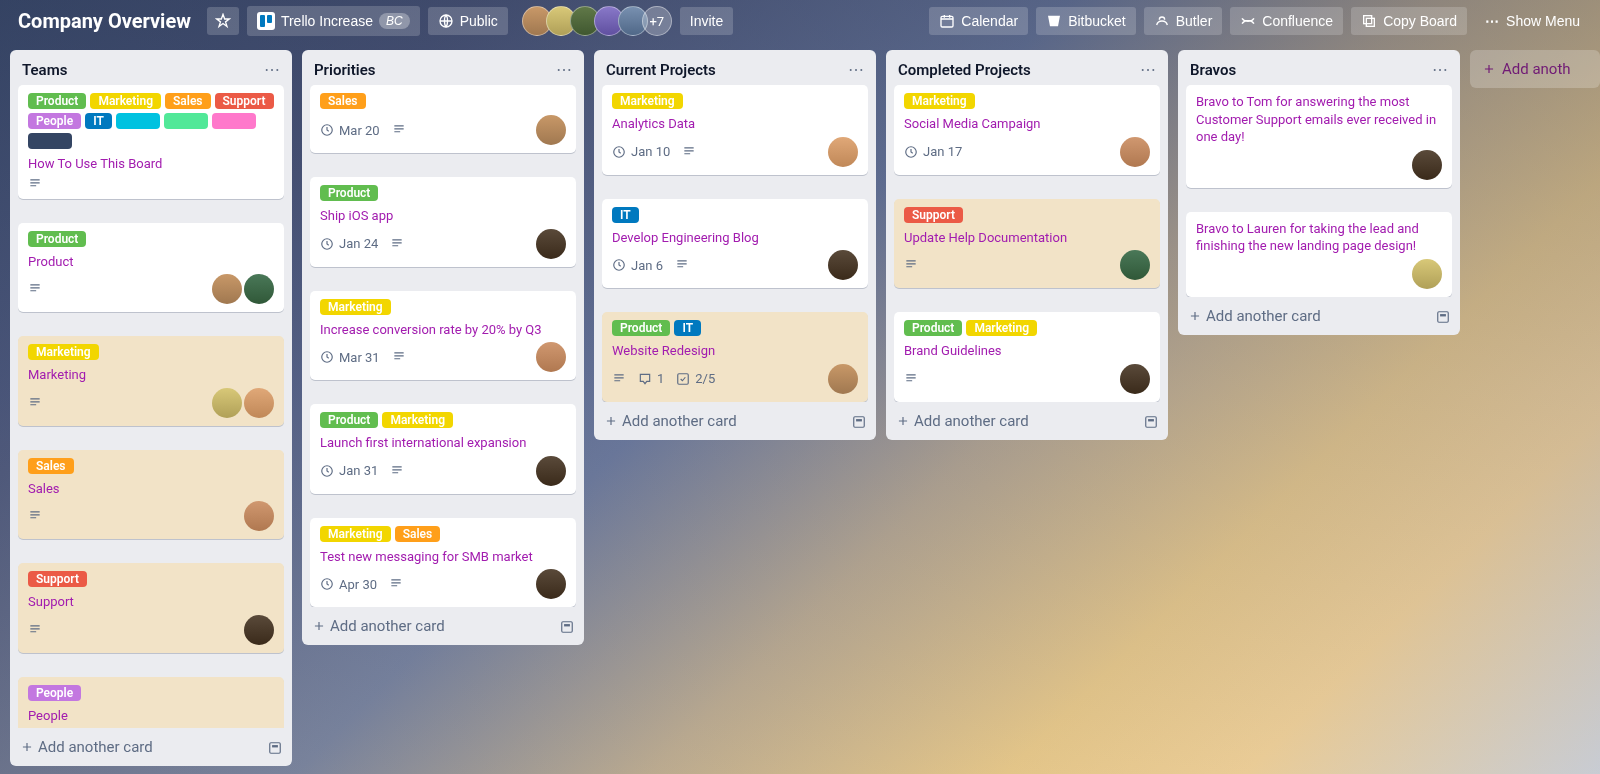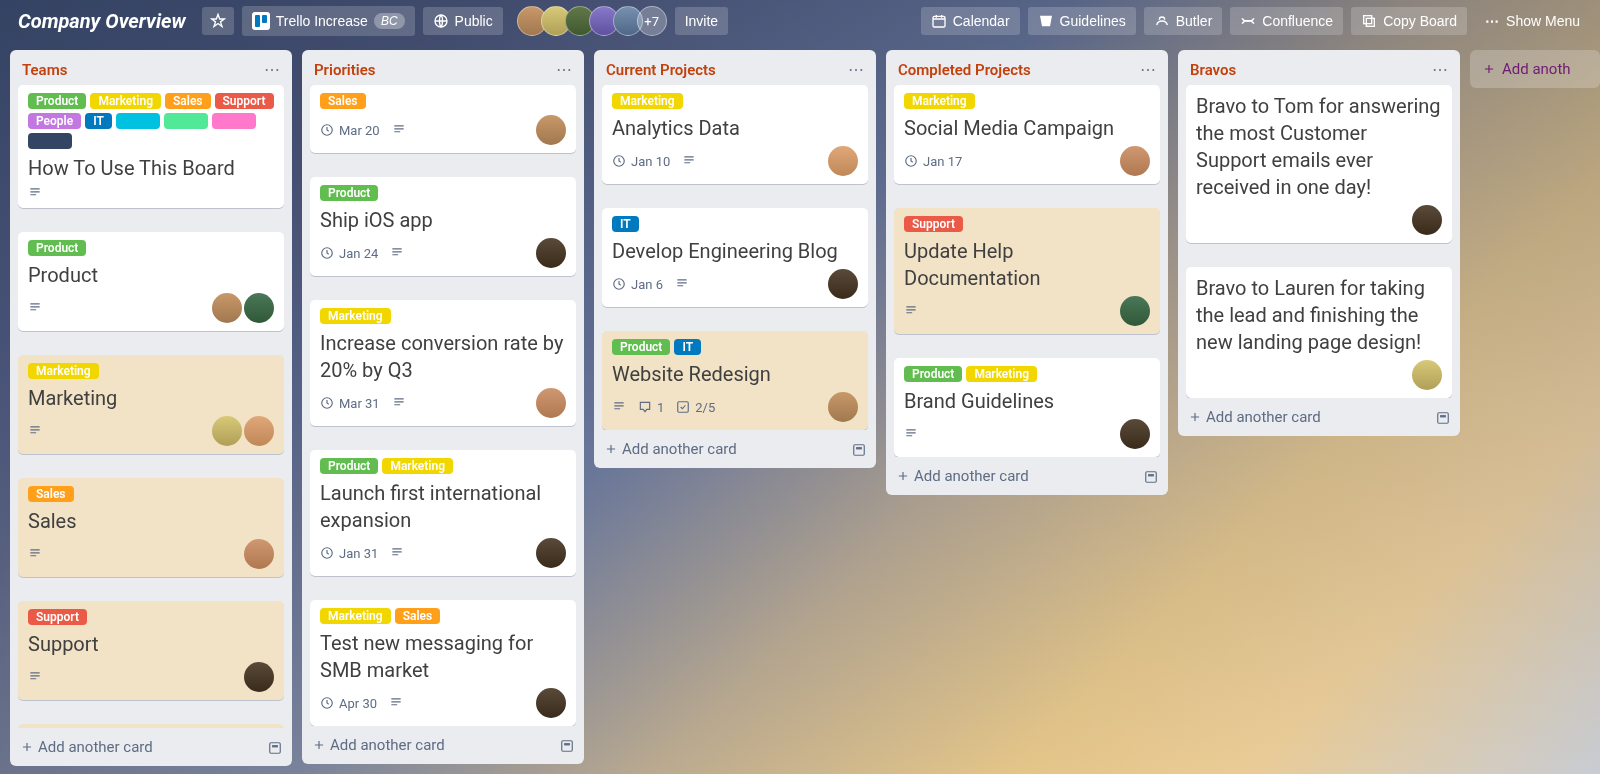--- a/index.html
+++ b/index.html
@@ -10,21 +10,21 @@
   position: relative;
 }
 .bg-overlay {
   position: absolute; inset: 0;
   background: linear-gradient(to bottom, rgba(40,50,80,0.3), rgba(80,90,130,0.2) 50%, rgba(200,180,140,0.15));
 }
 .header {
   height: 42px; display: flex; align-items: center; padding: 0 10px; gap: 8px;
   position: relative; z-index: 2;
 }
-.board-title { color: #fff; font-size: 20px; font-weight: 700; padding: 4px 8px; font-style: italic; }
+.board-title { color: #fff; font-size: 20px; font-weight: 700; padding: 4px 8px; }
 .hdr-btn {
   background: rgba(255,255,255,0.18); border: none; border-radius: 3px;
   color: #fff; font-size: 14px; padding: 6px 10px; cursor: pointer;
   display: inline-flex; align-items: center; gap: 6px;
 }
 .hdr-btn.icon-only { padding: 6px 8px; }
 .team-badge { background: rgba(255,255,255,0.3); border-radius: 10px; padding: 1px 7px; font-size: 12px; font-style: italic; }
 .avatars { display: flex; align-items: center; margin-left: 12px; }
 .avatar-sm {
   width: 30px; height: 30px; border-radius: 50%; margin-left: -6px;
@@ -37,21 +37,21 @@
 
 .board {
   display: flex; gap: 10px; padding: 8px 10px; height: calc(100% - 42px);
   align-items: flex-start; overflow-x: hidden; position: relative; z-index: 2;
 }
 .list {
   width: 282px; flex-shrink: 0; background: #ebecf0; border-radius: 6px;
   display: flex; flex-direction: column; max-height: 100%;
 }
 .list-header { display: flex; align-items: center; justify-content: space-between; padding: 10px 12px 6px; }
-.list-title { font-size: 15px; font-weight: 600; color: #c2410c; }
+.list-title { font-size: 15px; font-weight: 600; color: #0f172a; }
 .list-menu { color: #6b778c; cursor: pointer; font-size: 16px; }
 .cards { padding: 0 8px; overflow-y: auto; display: flex; flex-direction: column; gap: 24px; }
 .cards::-webkit-scrollbar { width: 10px; }
 .cards::-webkit-scrollbar-thumb { background: rgba(9,30,66,0.2); border-radius: 5px; }
 .card {
   background: #fff; border-radius: 5px; box-shadow: 0 1px 0 rgba(9,30,66,0.2);
   padding: 8px 10px; cursor: pointer; position: relative;
 }
 .card.cover-beige {
   background: #f2e3c7;
@@ -66,21 +66,21 @@
 .lbl-orange { background: #ff9f1a; }
 .lbl-red { background: #eb5a46; }
 .lbl-purple { background: #c377e0; }
 .lbl-blue { background: #0079bf; }
 .lbl-sky { background: #00c2e0; }
 .lbl-lime { background: #51e898; }
 .lbl-pink { background: #ff78cb; }
 .lbl-navy { background: #344563; }
 .lbl-bare { width: 44px; height: 16px; }
 
-.card-title { font-size: 20px; color: #404040; line-height: 1.35; margin-bottom: 4px; }
+.card-title { font-size: 13px; color: #a21caf; line-height: 1.35; margin-bottom: 4px; }
 .card-footer { display: flex; gap: 12px; margin-top: 4px; flex-wrap: wrap; }
 .badge { display: inline-flex; align-items: center; gap: 5px; color: #5e6c84; font-size: 13px; }
 .badge svg { width: 14px; height: 14px; }
 .members { margin-left: auto; display: flex; gap: 2px; }
 .member {
   width: 30px; height: 30px; border-radius: 50%; background: #b3a089;
   display: inline-flex; align-items: center; justify-content: center; overflow: hidden;
 }
 .add-card {
   padding: 10px 10px; display: flex; align-items: center; justify-content: space-between;
@@ -149,21 +149,21 @@
     <svg class="icon" viewBox="0 0 24 24">
         <rect x="3" y="5" width="18" height="16" rx="2" fill="none" stroke="currentColor" stroke-width="2"></rect>
         <path d="M3 9h18M8 3v4M16 3v4" stroke="currentColor" stroke-width="2"></path>
       </svg>
     <span>Calendar</span>
   </button>
   <button class="hdr-btn">
     <svg class="icon" viewBox="0 0 24 24">
         <path d="M3 4h18l-3 16H6z" fill="currentColor"></path>
       </svg>
-    <span>Guidelines</span>
+    <span>Bitbucket</span>
   </button>
   <button class="hdr-btn">
     <svg class="icon" viewBox="0 0 24 24">
         <path d="M4 18c2-8 14-8 16 0M8 10a4 4 0 018 0" fill="none" stroke="currentColor" stroke-width="2"></path>
       </svg>
     <span>Butler</span>
   </button>
   <button class="hdr-btn">
     <svg class="icon" viewBox="0 0 24 24">
         <path d="M3 16c4-6 14-6 18 0M3 8c4 6 14 6 18 0" fill="none" stroke="currentColor" stroke-width="2"></path>

